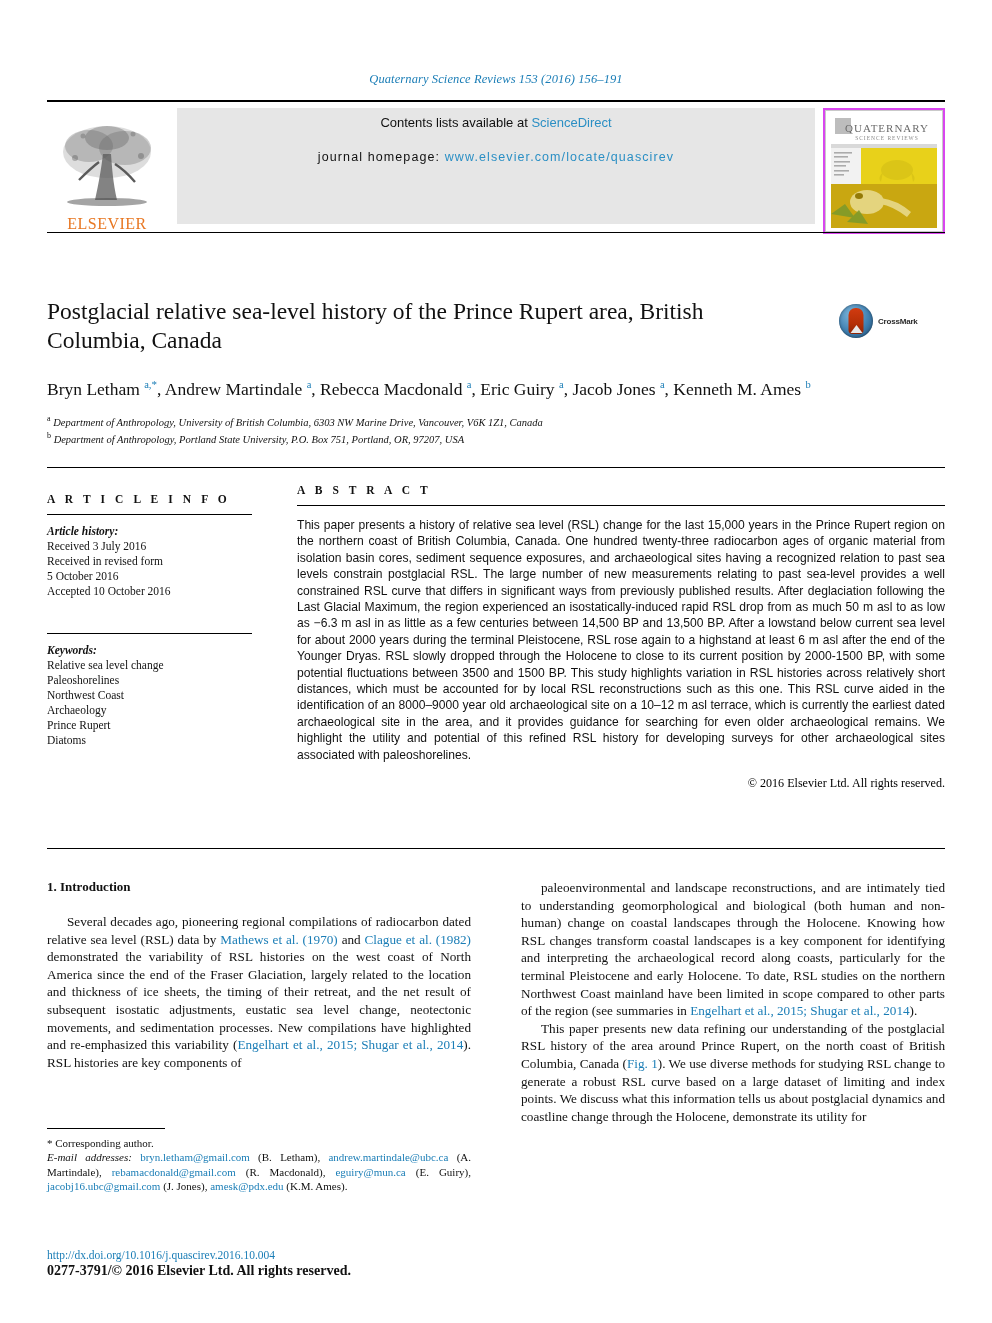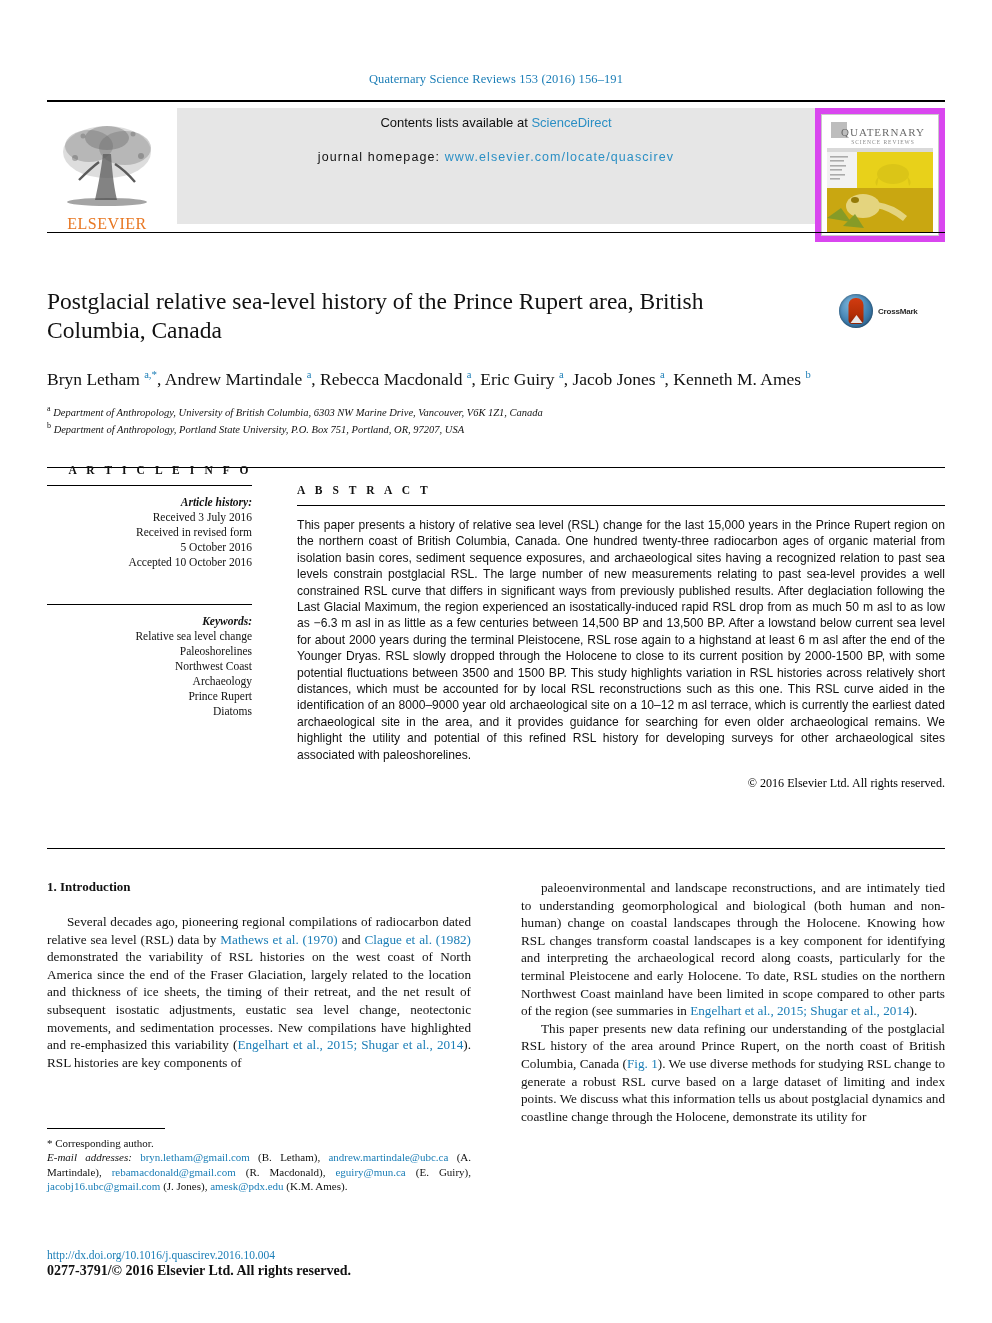--- a/index.html
+++ b/index.html
@@ -12,21 +12,21 @@
     position: relative;
     overflow: hidden;
   }
   .page { position:relative; width:992px; height:1323px; box-sizing:border-box; }
 
   
   .runninghead {
     position:absolute; top:72px; left:0; width:992px;
     text-align:center;
     font-family:"Liberation Serif", serif;
-    font-size:12.5px; color:#1a7db6; letter-spacing:.1px;
+    font-size:12.5px; color:#1a7db6; letter-spacing:.1px;font-style:italic;
   }
 
   
   .masthead {
     position:absolute; top:100px; left:47px; width:898px; height:134px;
   }
   .masthead-rule-top {
     position:absolute; top:0; left:0; width:898px; height:2px; background:#000;
   }
   .elsevier-box {
@@ -53,28 +53,28 @@
     font-family:"Liberation Serif", serif;
     font-size:29px; margin-top:16px; color:#111; letter-spacing:.2px;
   }
   .homepage {
     margin-top:20px; font-family:"Liberation Sans", sans-serif; font-size:12.5px;
     letter-spacing:1.1px; color:#111;
   }
   .homepage .url { color:#2b8fc4; }
   .cover-thumb {
     position:absolute; right:0; top:8px; width:118px; height:122px;
-    border:6px solid #d946ef; background:#fff; overflow:hidden;
+    border:2px solid #d946ef; background:#fff; overflow:hidden;
   }
   .masthead-rule-bot {
     position:absolute; top:132px; left:0; width:898px; height:1px; background:#000;
   }
 
   
-  .titleblock { position:absolute; top:287px; left:47px; width:898px; }
+  .titleblock { position:absolute; top:297px; left:47px; width:898px; }
   .art-title {
     font-family:"Liberation Serif", serif;
     font-size:23.5px; line-height:29px; font-weight:400; color:#111;
     width:760px;
   }
   .crossmark {
     position:absolute; right:10px; top:4px; width:96px; height:40px;
     display:flex; align-items:center; gap:5px;
   }
   .cm-circle {
@@ -107,21 +107,21 @@
   .affil {
     margin-top:10px; font-family:"Liberation Serif", serif;
     font-size:10.5px; font-style:italic; line-height:13.5px; color:#111;
   }
   .affil .sup { color:#111; font-style:normal; font-size:8px; }
 
   
   .band-rule-top { position:absolute; top:467px; left:47px; width:898px; height:1px; background:#000; }
   .band-rule-bot { position:absolute; top:848px; left:47px; width:898px; height:1px; background:#000; }
 
-  .infocol { position:absolute; top:464px; left:47px; width:205px;text-align:right; }
+  .infocol { position:absolute; top:493px; left:47px; width:205px; }
   .sec-head {
     font-family:"Liberation Serif", serif; font-size:11.5px; font-weight:700;
     letter-spacing:3.6px; color:#111;
   }
   .thin-rule { height:1px; background:#000; margin:9px 0 9px 0; }
   .info-ital { font-style:italic; font-weight:700; font-size:11.5px; }
   .info-body { font-family:"Liberation Serif", serif; font-size:11.5px; line-height:15px; color:#111; }
   .kw-block { margin-top:34px; }
 
   .abscol { position:absolute; top:484px; left:297px; width:648px; }

